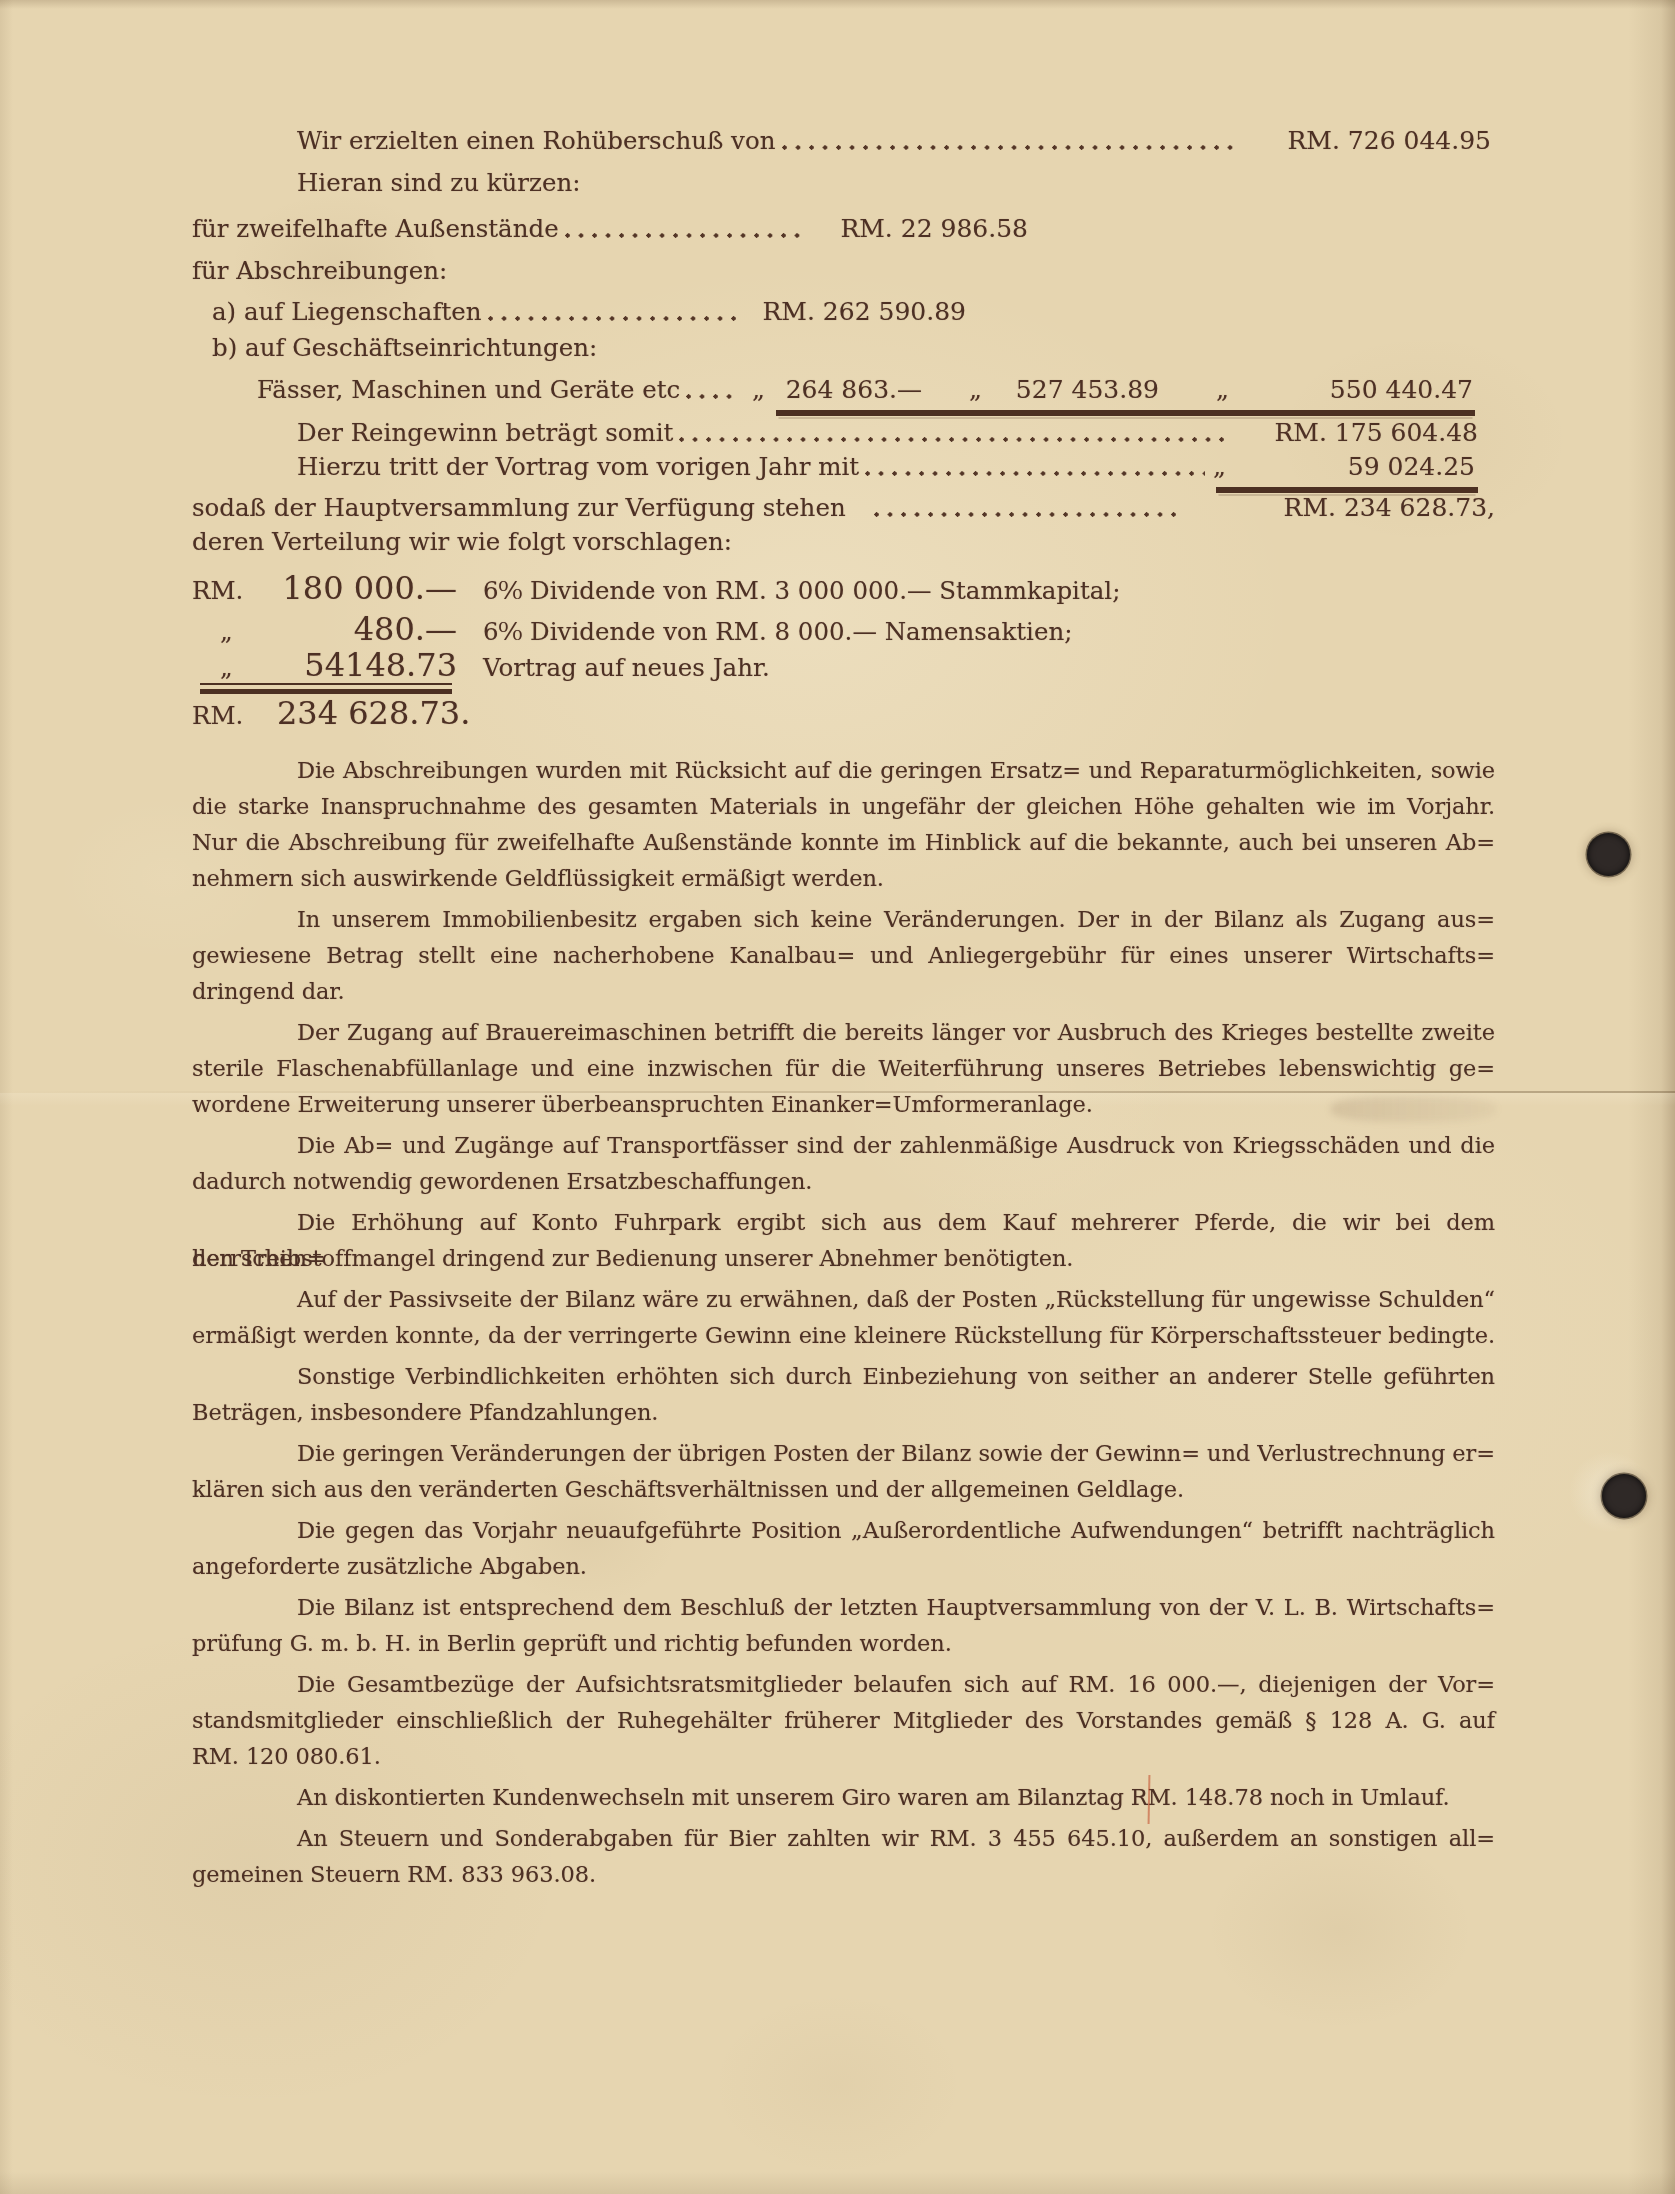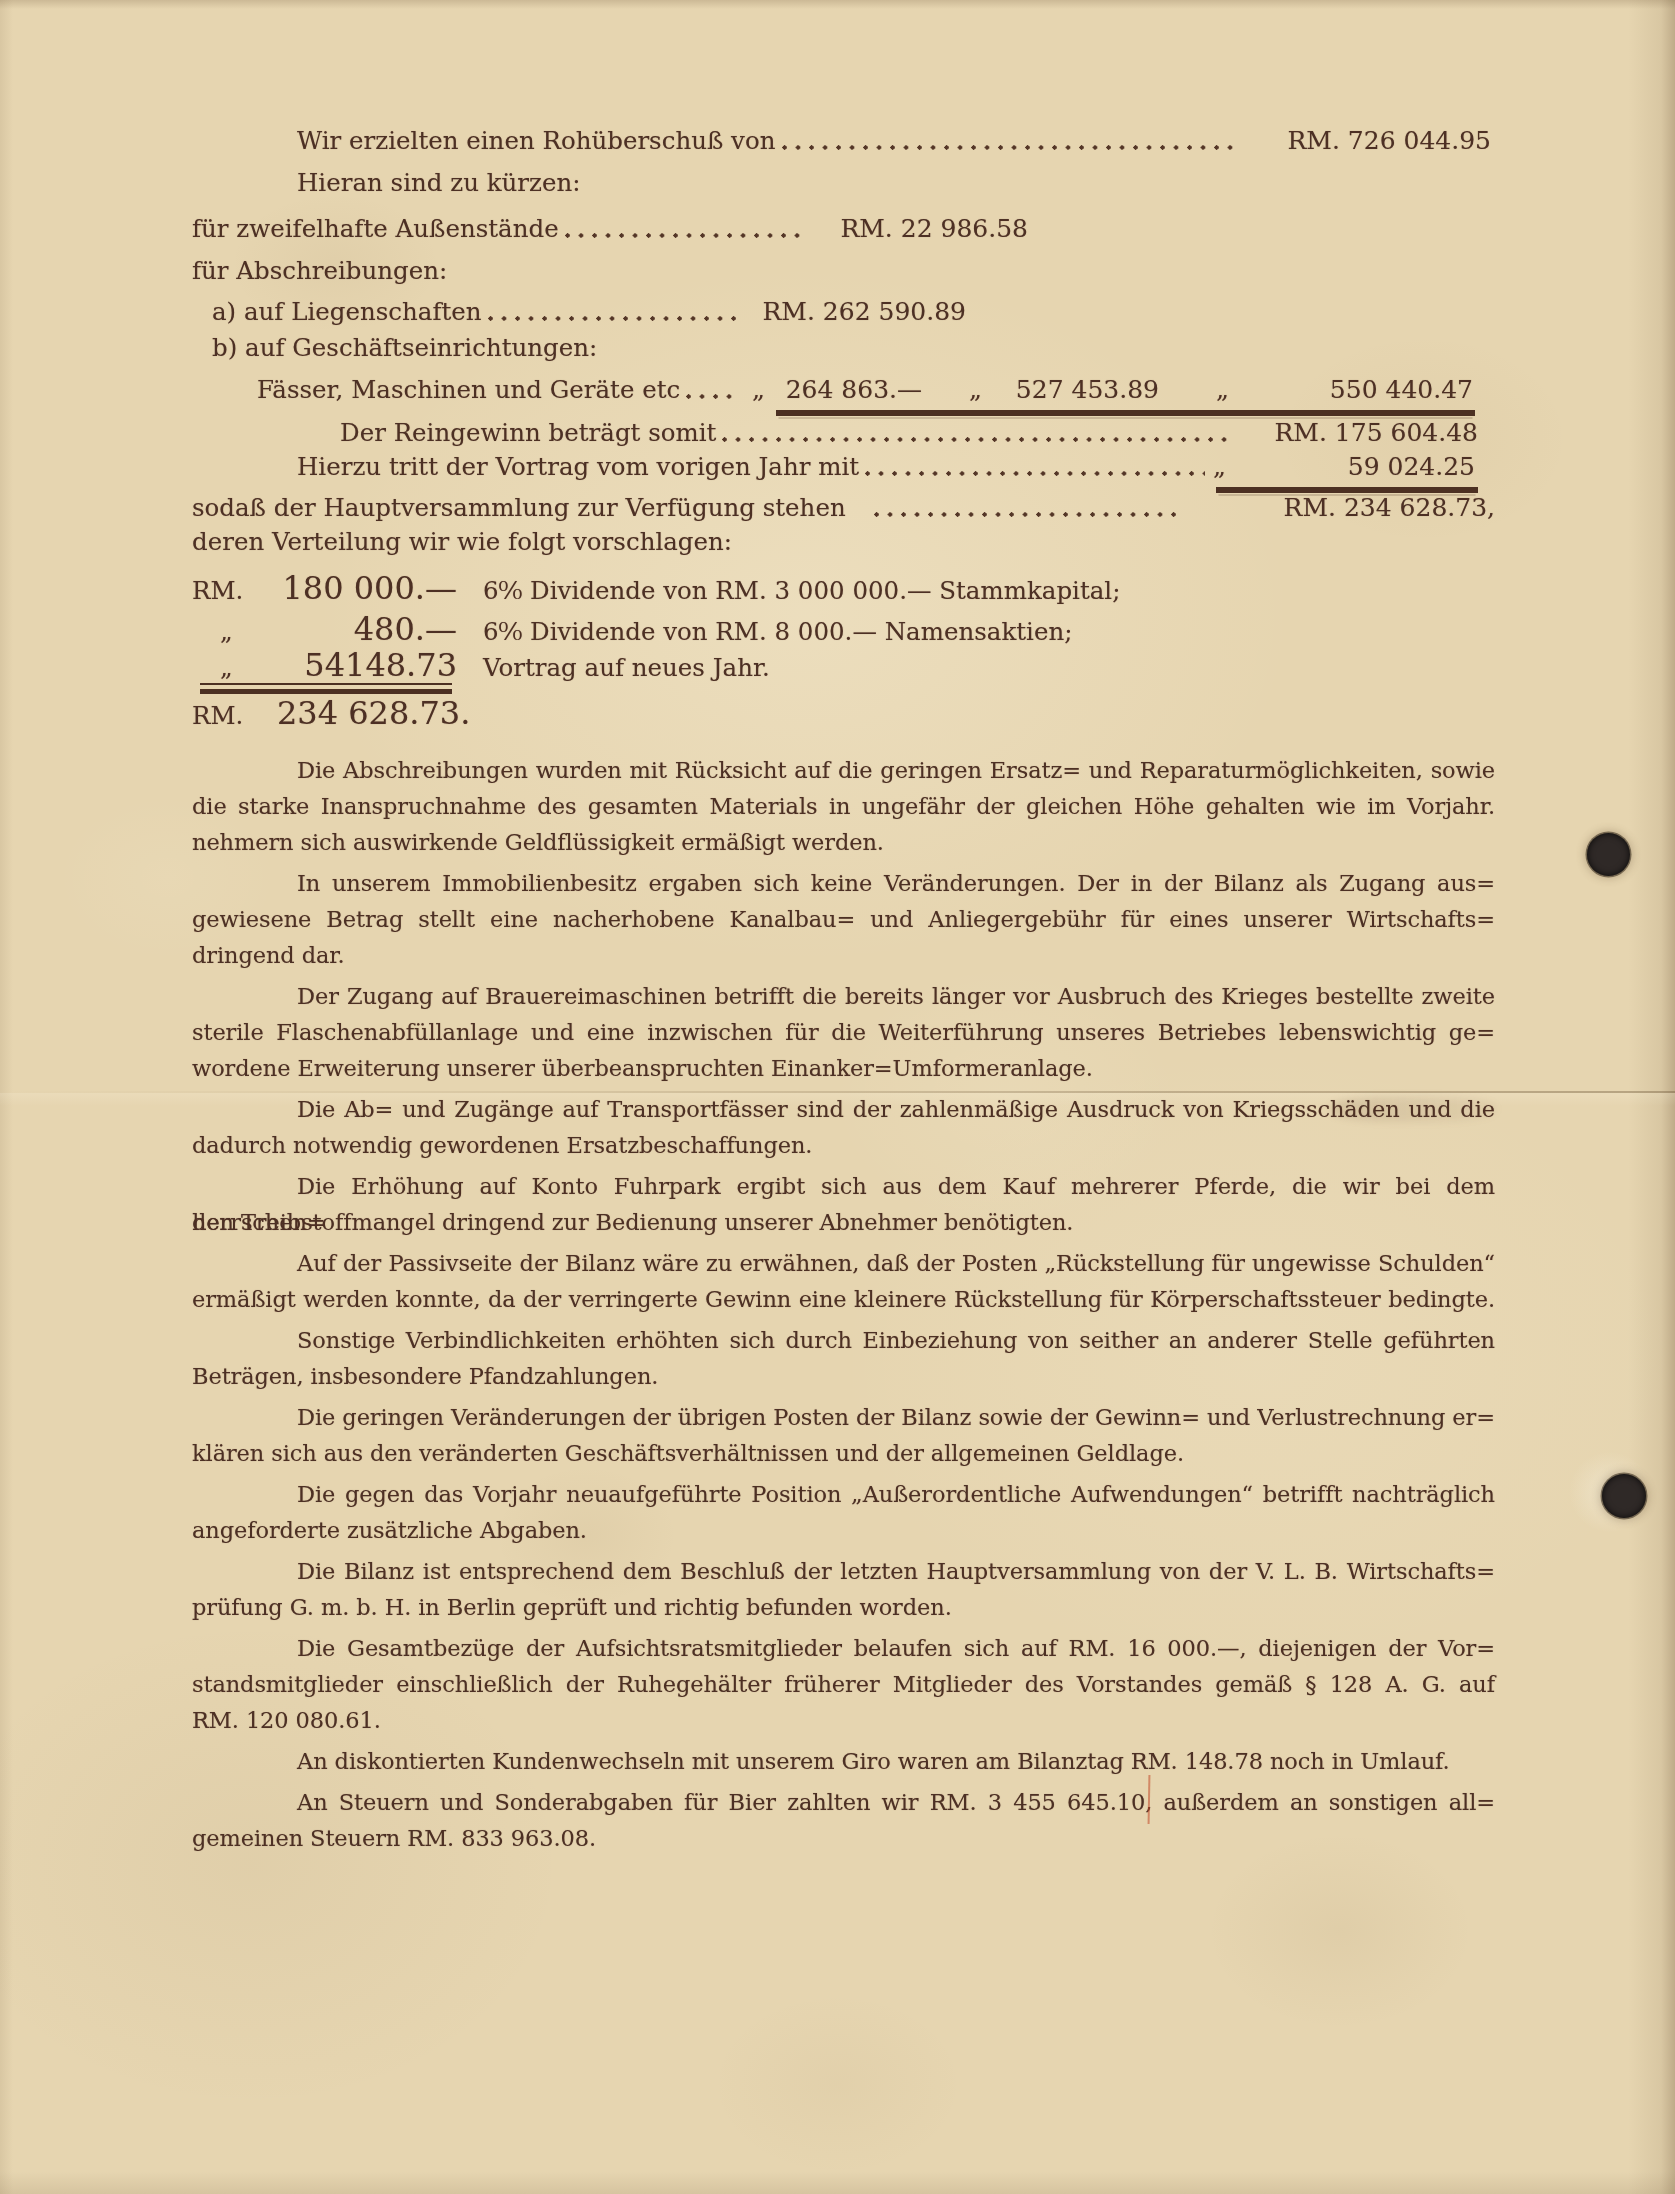--- a/index.html
+++ b/index.html
@@ -47,21 +47,21 @@
   .r1{top:126px;left:297px;right:184px;}  .r1 .amt{min-width:245px;}
   .r2{top:168px;left:297px;}
   .r3{top:214px;left:192px;right:647px;} .r3 .amt{min-width:215px;}
   .r4{top:256px;left:192px;}
   .r5{top:297px;left:212px;right:709px;} .r5 .amt{min-width:220px;}
   .r6{top:333px;left:212px;justify-content:center;}
   .r7{top:375px;left:257px;right:202px;}
   .r7 .a1{width:170px;margin-left:7px;}
   .r7 .a2{width:190px;margin-left:47px;}
   .r7 .a3{width:257px;margin-left:57px;}
-  .r8{top:418px;left:297px;right:197px;margin-left:43px;}  .r8 .amt{min-width:240px;}
+  .r8{top:418px;left:297px;right:197px;}  .r8 .amt{min-width:240px;}
   .r9{top:452px;left:297px;right:200px;}  .r9 .pair{width:262px;}
   .r10{top:493px;left:192px;right:180px;gap:22px;} .r10 .amt{min-width:285px;}
   .r11{top:527px;left:192px;}
 
   .rule{position:absolute;background:#4c3022;box-shadow:0 5px 0 -2.5px rgba(76,48,34,.38);}
   .ruleA{top:410px;left:776px;width:699px;height:6px;}
   .ruleB{top:487px;left:1216px;width:262px;height:6px;}
   .ruleC{
     position:absolute;top:683px;left:200px;width:252px;height:3.5px;box-sizing:content-box;
     border-top:2px solid #4c3022;border-bottom:5px solid #4c3022;
@@ -209,20 +209,21 @@
   <div class="drow d4">
     <span class="cur">RM.</span>
     <span class="val">234 628.73.</span>
   </div>
 </div>
 
 <div class="paras">
   <div class="para">
     <div class="pl fi jl">Die Abschreibungen wurden mit Rücksicht auf die geringen Ersatz= und Reparaturmöglichkeiten, sowie</div>
     <div class="pl jl">die starke Inanspruchnahme des gesamten Materials in ungefähr der gleichen Höhe gehalten wie im Vorjahr.</div>
+    <div class="pl jl">Nur die Abschreibung für zweifelhafte Außenstände konnte im Hinblick auf die bekannte, auch bei unseren Ab=</div>
     <div class="pl">nehmern sich auswirkende Geldflüssigkeit ermäßigt werden.</div>
   </div>
   <div class="para">
     <div class="pl fi jl">In unserem Immobilienbesitz ergaben sich keine Veränderungen. Der in der Bilanz als Zugang aus=</div>
     <div class="pl jl">gewiesene Betrag stellt eine nacherhobene Kanalbau= und Anliegergebühr für eines unserer Wirtschafts=</div>
     <div class="pl">dringend dar.</div>
   </div>
   <div class="para">
     <div class="pl fi jl">Der Zugang auf Brauereimaschinen betrifft die bereits länger vor Ausbruch des Krieges bestellte zweite</div>
     <div class="pl jl">sterile Flaschenabfüllanlage und eine inzwischen für die Weiterführung unseres Betriebes lebenswichtig ge=</div>

